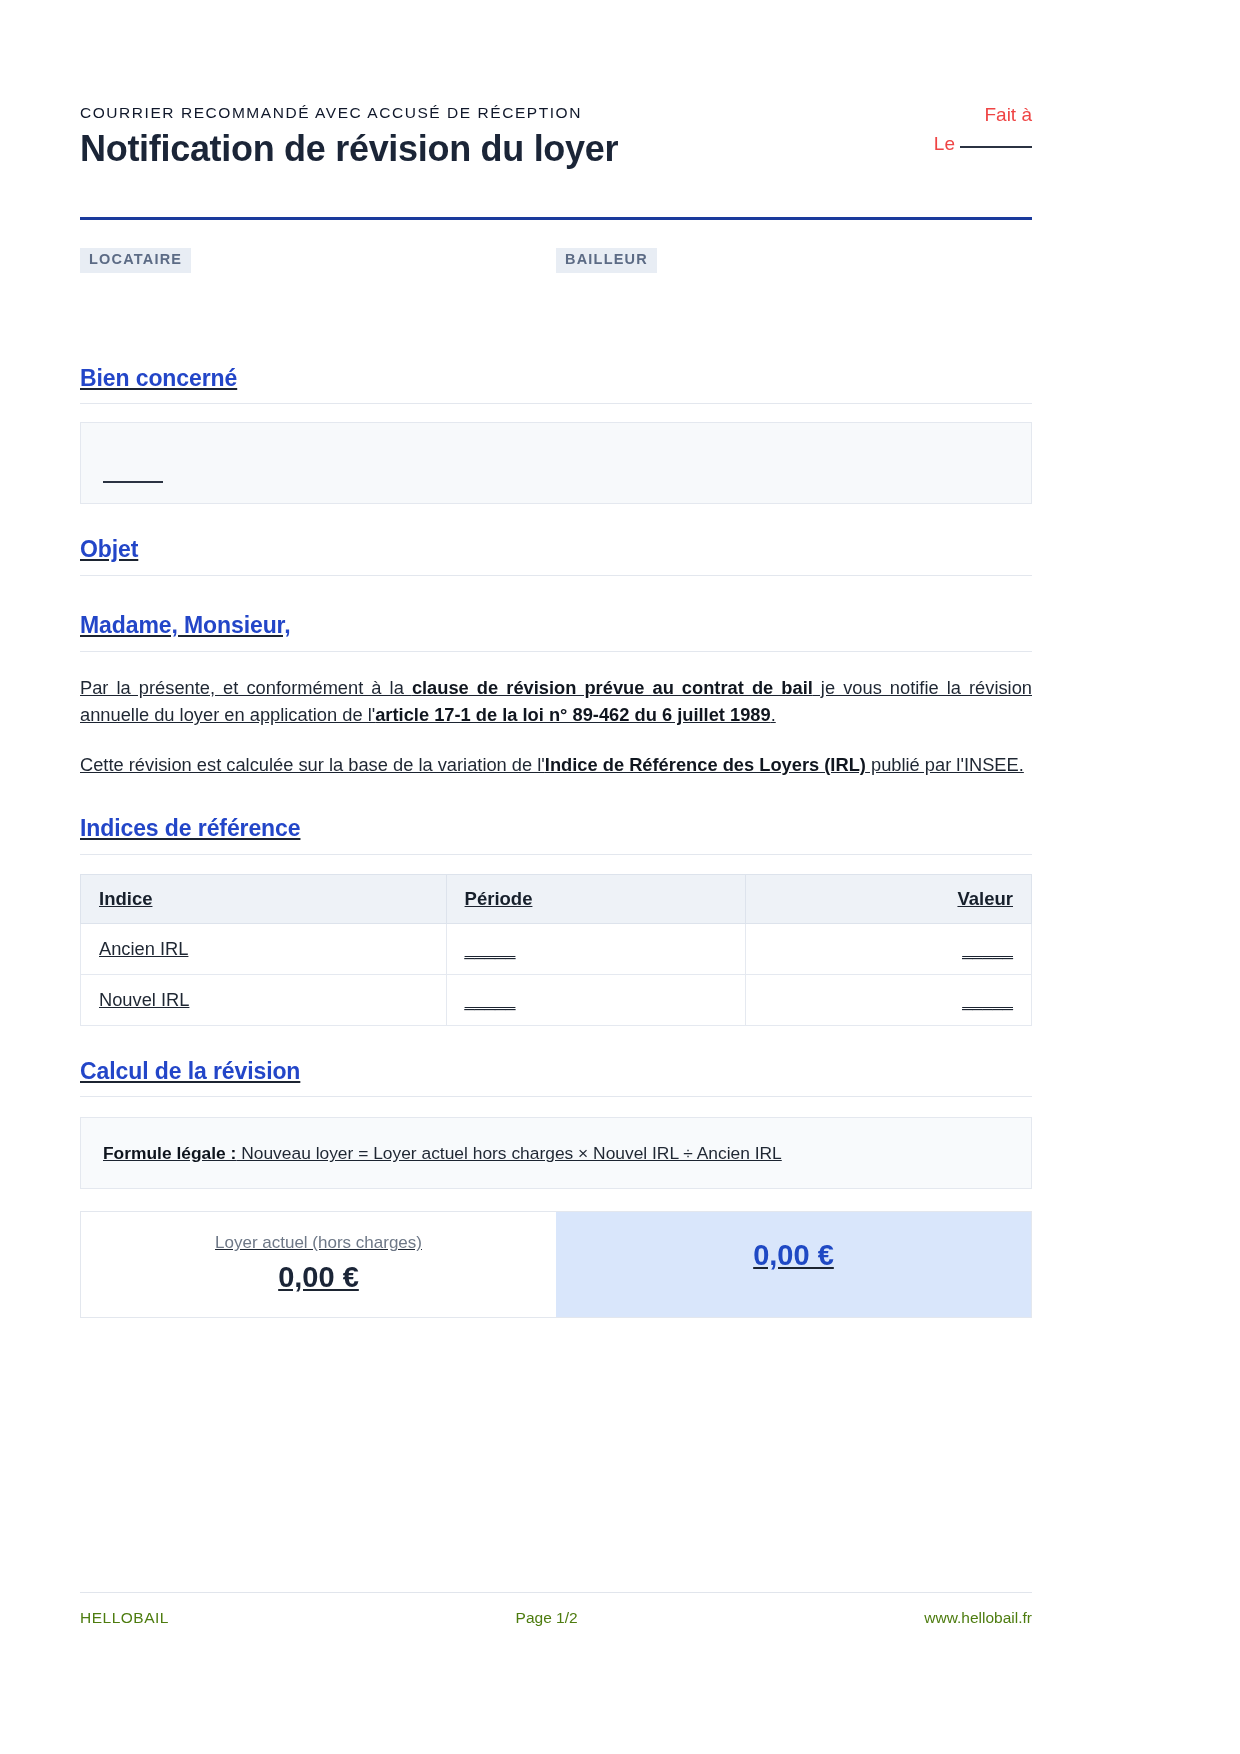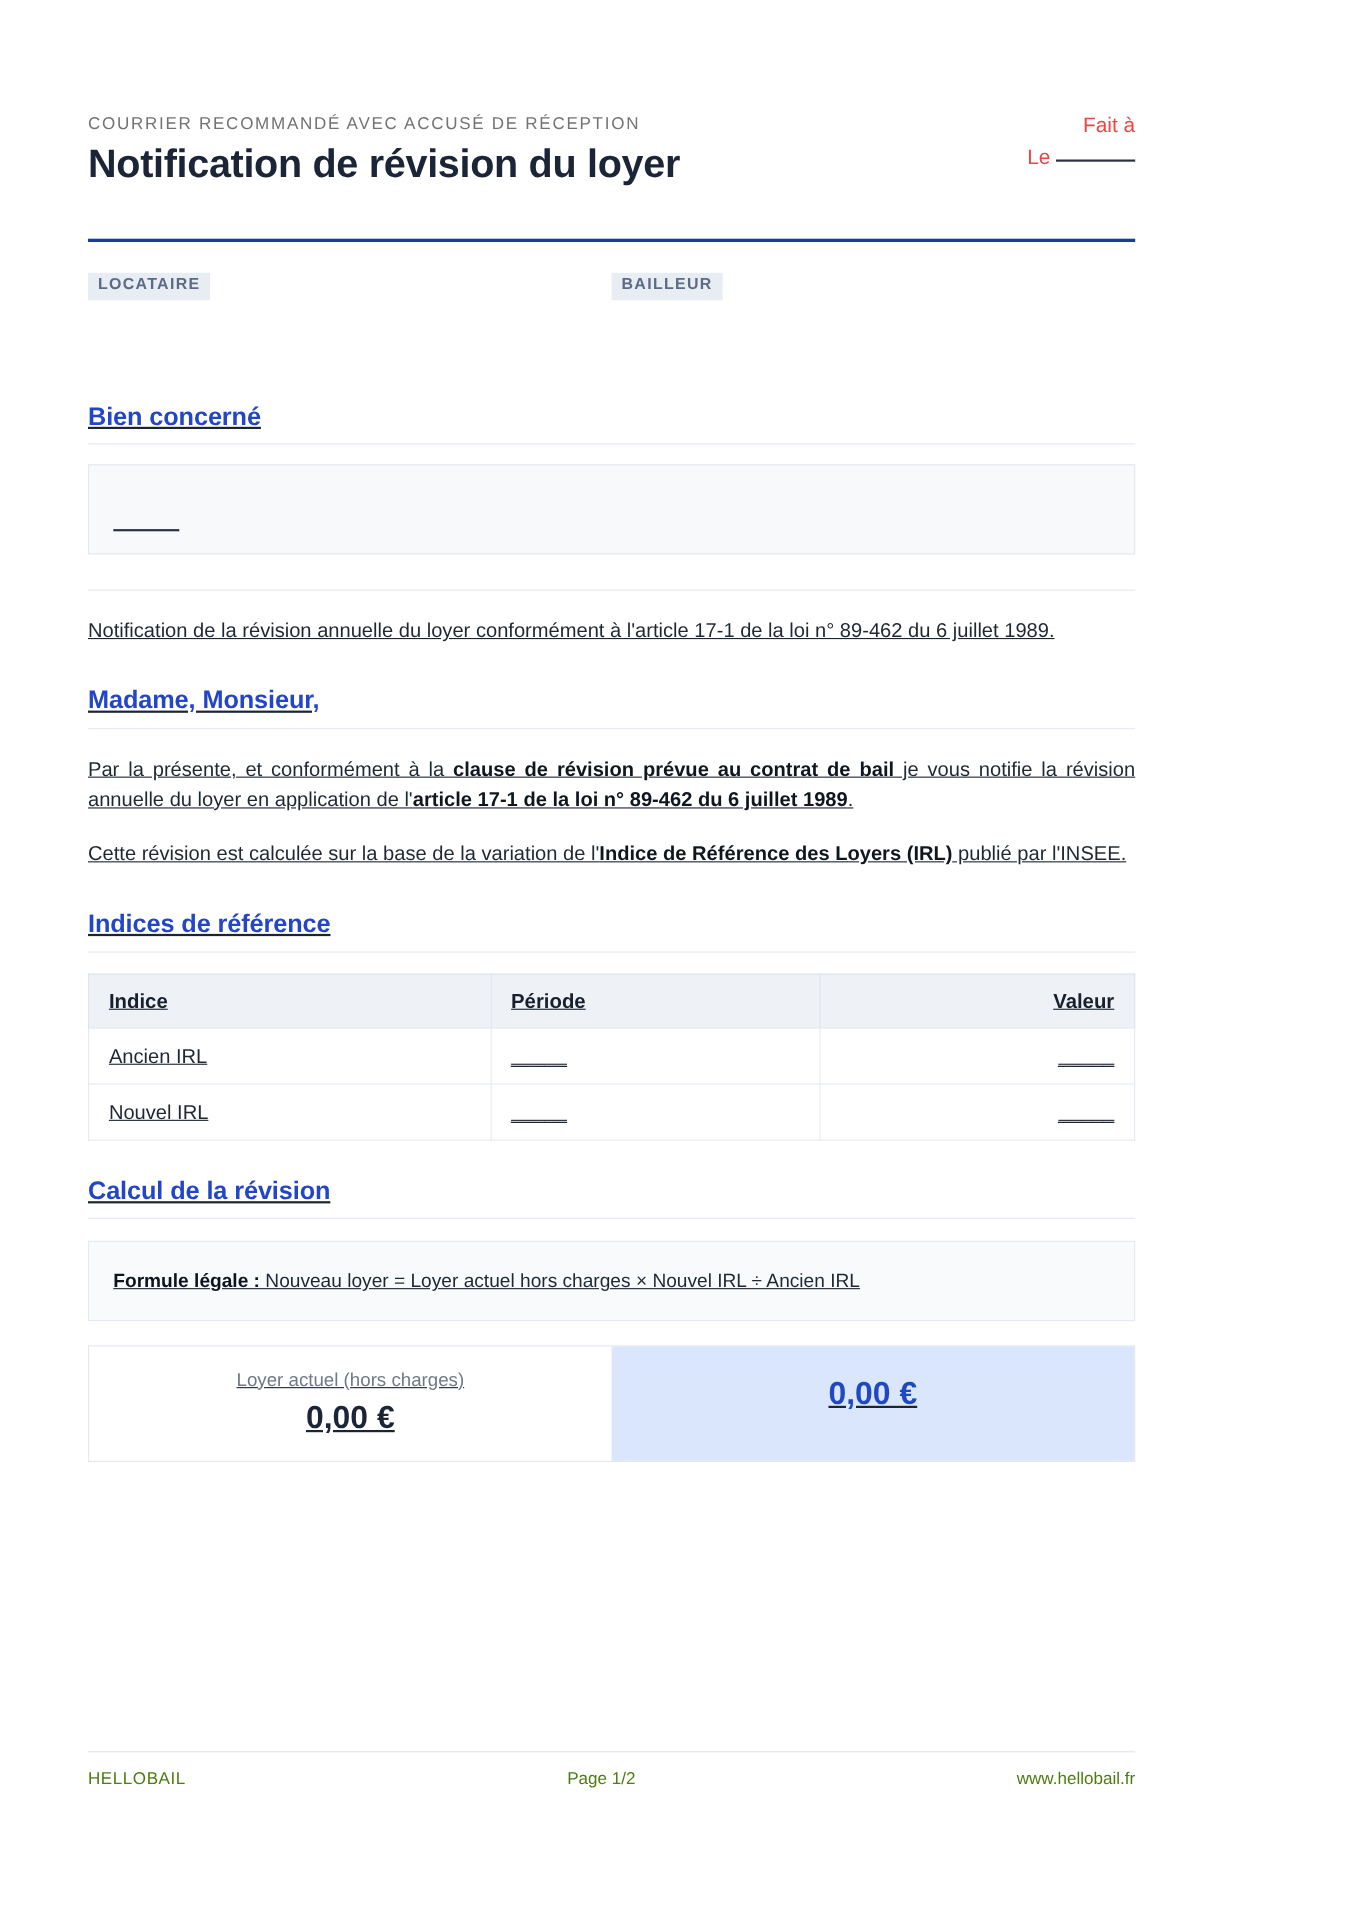--- a/index.html
+++ b/index.html
@@ -30,21 +30,21 @@
   }
 
   
   .header {
     position: relative;
     padding-top: 104px;
   }
   .kicker {
     font-size: 15.5px;
     letter-spacing: 1.55px;
-    color: #737373;
+    color: #0f172a;
     font-weight: 400;
     line-height: 1.1;
     white-space: nowrap;
   }
   .doc-title {
     font-size: 36px;
     font-weight: bold;
     color: #1b2537;
     letter-spacing: -0.3px;
     line-height: 1.22;
@@ -261,22 +261,22 @@
 
     <div class="section">
       <div class="section-title">Bien concerné</div>
       <div class="section-rule"></div>
       <div class="box-grey">
         <span class="blank-line"></span>
       </div>
     </div>
 
     <div class="section" style="margin-top:32px;">
-      <div class="section-rule"></div>
-      <p class="body">Notification de la révision annuelle du loyer conformément à l'article 17-1 de la loi n° 89-462 du 6 juillet 1989.</p>
+      <div class="section-title">Objet</div>
+      <div class="section-rule"></div>
     </div>
 
     <div class="section" style="margin-top:36px;">
       <div class="section-title">Madame, Monsieur,</div>
       <div class="section-rule"></div>
       <p class="body"><span>Par la présente, et conformément à la </span><b>clause de révision prévue au contrat de bail</b><span> je vous notifie la révision annuelle du loyer en application de l'</span><b>article 17-1 de la loi n° 89-462 du 6 juillet 1989</b><span>.</span></p>
       <p class="body"><span>Cette révision est calculée sur la base de la variation de l'</span><b>Indice de Référence des Loyers (IRL)</b><span> publié par l'INSEE.</span></p>
     </div>
 
     <div class="section" style="margin-top:36px;">

